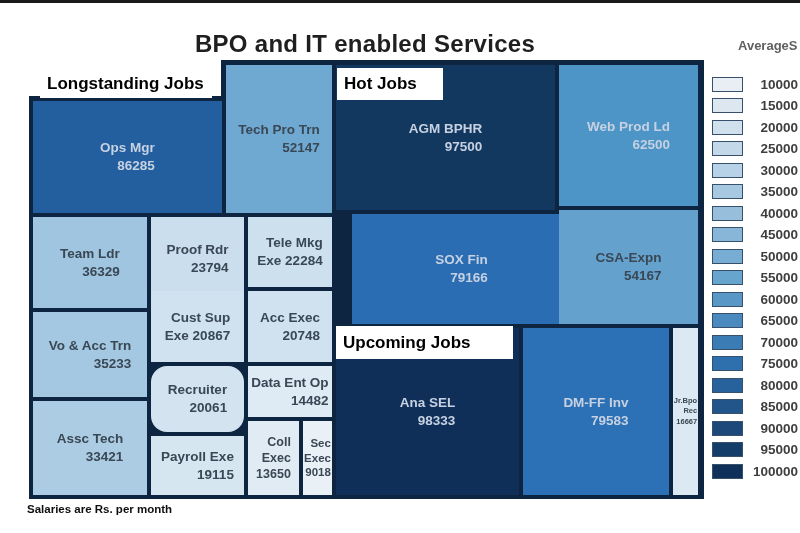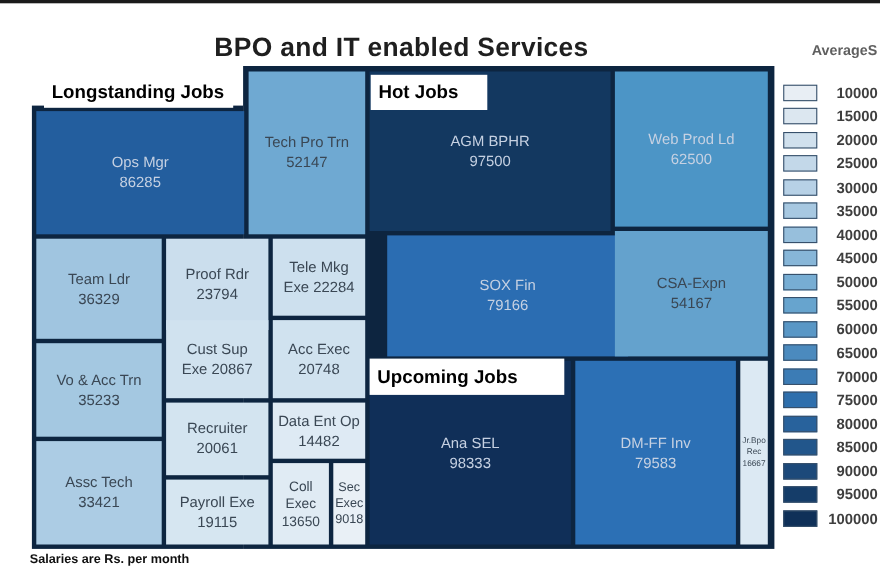--- a/index.html
+++ b/index.html
@@ -5,21 +5,21 @@
   html,body{margin:0;padding:0;background:#ffffff;}
   #screen{position:relative;width:800px;height:533px;background:#ffffff;overflow:hidden;
           font-family:"Liberation Sans",sans-serif;}
   .topline{position:absolute;left:0;top:0;width:800px;height:3px;background:#1a1a1a;}
   .title{position:absolute;left:150px;top:30px;width:430px;text-align:center;
          font-size:24px;font-weight:700;color:#1f1f1f;letter-spacing:.3px;white-space:nowrap;}
   .avg-label{position:absolute;left:738px;top:38px;width:62px;overflow:hidden;white-space:nowrap;
          font-size:13px;font-weight:700;color:#5f5f5f;}
   .backdrop{position:absolute;background:#0d2540;z-index:0;}
   .cell{position:absolute;z-index:1;display:flex;align-items:center;justify-content:center;
-        text-align:center;white-space:pre-line;font-weight:400;font-size:13.5px;line-height:1.3;
+        text-align:right;white-space:pre-line;font-weight:700;font-size:13.5px;line-height:1.3;
         box-sizing:border-box;}
   .light-text{color:#c6d1e2;}
   .dark-text{color:#3a4754;}
   .grouplabel{position:absolute;z-index:2;background:#ffffff;color:#000000;
         font-size:17px;font-weight:600;display:flex;align-items:center;white-space:nowrap;
         box-sizing:border-box;padding-left:7px;}
   .legend{position:absolute;left:712px;top:76px;z-index:2;}
   .lrow{display:flex;align-items:center;height:16px;margin-bottom:5.5px;}
   .swatch{display:inline-block;width:29px;height:13px;border:1.5px solid #37506b;}
   .llabel{display:inline-block;width:51px;margin-left:4px;text-align:right;
@@ -47,21 +47,21 @@
   <div class="cell dark-text" style="left: 151px; top: 217px; width: 93px; height: 83px; background-color: rgb(203, 222, 237);">Proof Rdr
 23794</div>
   <div class="cell dark-text" style="left: 248px; top: 217px; width: 84px; height: 70px; background-color: rgb(205, 224, 238);">Tele Mkg
 Exe 22284</div>
   <div class="cell dark-text" style="left: 151px; top: 291px; width: 93px; height: 71px; background-color: rgb(208, 226, 239);">Cust Sup
 Exe 20867</div>
   <div class="cell dark-text" style="left: 248px; top: 291px; width: 84px; height: 71px; background-color: rgb(208, 226, 239);">Acc Exec
 20748</div>
   <div class="cell dark-text" style="left: 33px; top: 312px; width: 114px; height: 85px; background-color: rgb(164, 200, 225);">Vo &amp; Acc Trn
 35233</div>
-  <div class="cell dark-text" style="left: 151px; top: 366px; width: 93px; height: 66px; background-color: rgb(211, 228, 240);">Recruiter
+  <div class="cell dark-text" style="left: 151px; top: 366px; width: 93px; height: 66px; background-color: rgb(211, 228, 240); border-radius: 16px;">Recruiter
 20061</div>
   <div class="cell dark-text" style="left: 248px; top: 366px; width: 84px; height: 51px; background-color: rgb(222, 234, 244);">Data Ent Op
 14482</div>
   <div class="cell dark-text" style="left: 33px; top: 401px; width: 114px; height: 94px; background-color: rgb(172, 204, 228);">Assc Tech
 33421</div>
   <div class="cell dark-text" style="left: 151px; top: 436px; width: 93px; height: 59px; background-color: rgb(214, 230, 241);">Payroll Exe
 19115</div>
   <div class="cell dark-text" style="left: 248px; top: 421px; width: 51px; height: 74px; font-size: 12.5px; background-color: rgb(224, 235, 244);">Coll
 Exec
 13650</div>

